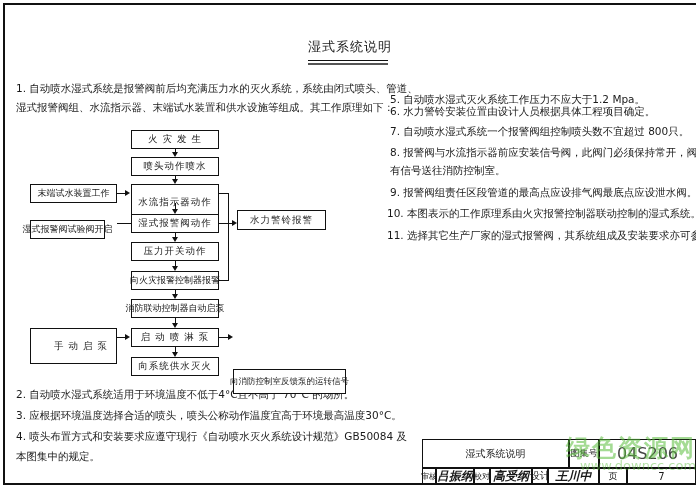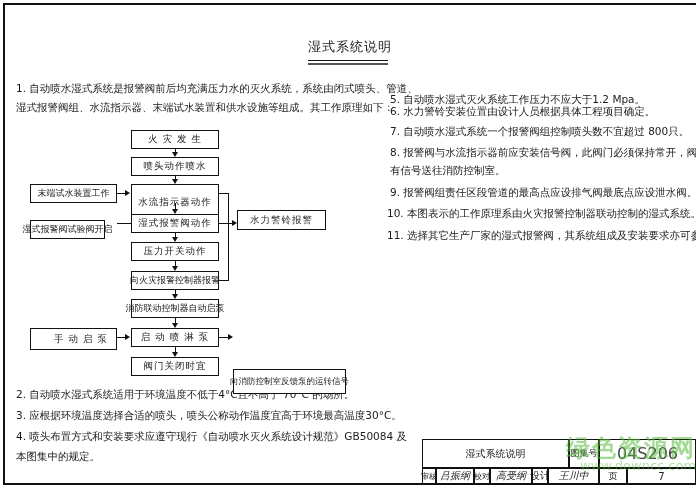--- a/index.html
+++ b/index.html
@@ -21,21 +21,21 @@
   .arrow-down { position:absolute; width:0; height:0; border-left:3px solid transparent;
                 border-right:3px solid transparent; border-top:5px solid #111; }
   .arrow-right { position:absolute; width:0; height:0; border-top:3px solid transparent;
                  border-bottom:3px solid transparent; border-left:5px solid #111; }
   .tb { position:absolute; border:1px solid #111; box-sizing:border-box; font-size:9px;
         display:flex; align-items:center; justify-content:center; background:#fff; white-space:nowrap; }
   .watermark { position:absolute; left:566px; top:432px; font-size:24px; font-weight:bold;
                color:rgba(90,190,60,0.55); letter-spacing:2px; white-space:nowrap; }
   .watermark-url { position:absolute; left:580px; top:458px; font-size:13px;
                    color:rgba(90,190,60,0.45); white-space:nowrap; }
-  .sig { font-family:"DejaVu Serif", serif; font-style:italic; font-weight:normal; font-size:10px; }
+  .sig { font-family:"DejaVu Serif", serif; font-style:italic; font-weight:bold; font-size:12px; }
 </style>
 </head>
 <body>
 
 <div class="frame-top"></div>
 <div class="frame-left"></div>
 <div class="frame-bottom"></div>
 
 <div class="title">湿式系统说明</div>
 <div class="title-underline1"></div>
@@ -58,42 +58,42 @@
 <div class="note" style="left:387px; top:228px;">11. 选择其它生产厂家的湿式报警阀，其系统组成及安装要求亦可参照本图集。</div>
 
 <div class="box" style="left:131px; top:130px; width:88px; height:19px;">火 灾 发 生</div>
 <div class="box" style="left:131px; top:157px; width:88px; height:19px;">喷头动作喷水</div>
 <div class="box" style="left:131px; top:184px; width:88px; height:36px;">水流指示器动作</div>
 <div class="box" style="left:131px; top:214px; width:88px; height:19px;">湿式报警阀动作</div>
 <div class="box" style="left:131px; top:242px; width:88px; height:19px;">压力开关动作</div>
 <div class="box tight" style="left:131px; top:271px; width:88px; height:19px;">向火灾报警控制器报警</div>
 <div class="box tight" style="left:131px; top:299px; width:88px; height:19px;">消防联动控制器自动启泵</div>
 <div class="box" style="left:131px; top:328px; width:88px; height:19px;">启 动 喷 淋 泵</div>
-<div class="box" style="left:131px; top:357px; width:88px; height:19px;">阀门关闭时宜</div>
+<div class="box" style="left:131px; top:357px; width:88px; height:19px;">向系统供水灭火</div>
 
 <div class="line" style="left:175px; top:149px; width:1px; height:4px;"></div>
 <div class="arrow-down" style="left:172px; top:152px;"></div>
 <div class="line" style="left:175px; top:176px; width:1px; height:4px;"></div>
 <div class="arrow-down" style="left:172px; top:179px;"></div>
 <div class="line" style="left:175px; top:203px; width:1px; height:7px;"></div>
 <div class="arrow-down" style="left:172px; top:209px;"></div>
 <div class="line" style="left:175px; top:233px; width:1px; height:5px;"></div>
 <div class="arrow-down" style="left:172px; top:237px;"></div>
 <div class="line" style="left:175px; top:261px; width:1px; height:6px;"></div>
 <div class="arrow-down" style="left:172px; top:266px;"></div>
 <div class="line" style="left:175px; top:290px; width:1px; height:5px;"></div>
 <div class="arrow-down" style="left:172px; top:294px;"></div>
 <div class="line" style="left:175px; top:318px; width:1px; height:6px;"></div>
 <div class="arrow-down" style="left:172px; top:323px;"></div>
 <div class="line" style="left:175px; top:347px; width:1px; height:6px;"></div>
 <div class="arrow-down" style="left:172px; top:352px;"></div>
 
 <div class="box tight" style="left:30px; top:184px; width:87px; height:19px;">末端试水装置工作</div>
 <div class="box tight" style="left:30px; top:220px; width:75px; height:19px;">湿式报警阀试验阀开启</div>
-<div class="box" style="left:30px; top:328px; width:87px; height:22px;padding-left:15px;">手 动 启 泵</div>
+<div class="box" style="left:30px; top:328px; width:87px; height:36px;padding-left:15px;">手 动 启 泵</div>
 
 <div class="line" style="left:117px; top:193px; width:9px; height:1px;"></div>
 <div class="arrow-right" style="left:125px; top:190px;"></div>
 <div class="line" style="left:117px; top:223px; width:14px; height:1px;"></div>
 <div class="line" style="left:117px; top:337px; width:9px; height:1px;"></div>
 <div class="arrow-right" style="left:125px; top:334px;"></div>
 
 <div class="box" style="left:237px; top:210px; width:89px; height:20px;">水力警铃报警</div>
 <div class="line" style="left:219px; top:193px; width:10px; height:1px;"></div>
 <div class="line" style="left:228px; top:193px; width:1px; height:88px;"></div>

